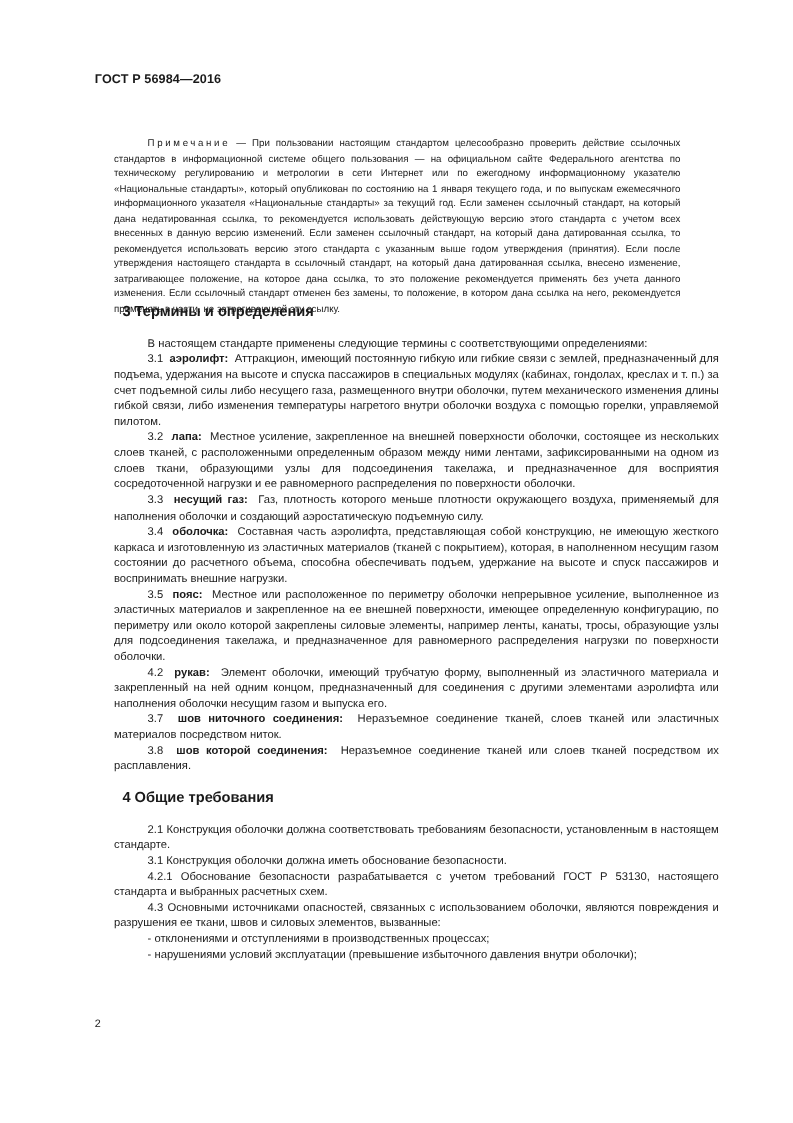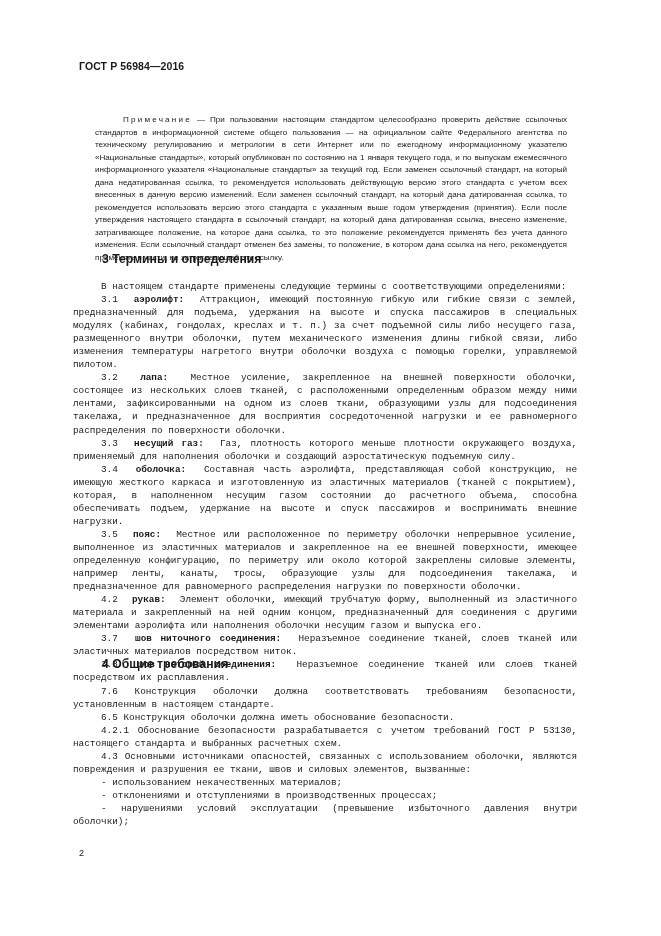--- a/index.html
+++ b/index.html
@@ -2,21 +2,21 @@
 <html><head>
 <meta charset="utf-8">
 <style>
   html, body { margin:0; padding:0; background:#ffffff; }
   body { width:661px; height:936px; position:relative; overflow:hidden; color:#1a1a1a; font-family:"Liberation Sans", sans-serif; }
   .header { position:absolute; left:79px; top:60px; font-weight:bold; font-size:10.5px; letter-spacing:0.1px; }
   .note { position:absolute; left:79px; top:98px; width:504px; font-size:8.1px; line-height:12.55px; text-align:justify; }
   .note p { margin:16px; text-indent:28px; }
   .note .spaced { letter-spacing:2.2px; }
   .h2 { position:absolute; left:102px; font-weight:bold; font-size:12.2px; }
-  .body-block { position:absolute; left:73px; width:504px; font-size:9.35px; line-height:13.05px; text-align:justify;font-family:Liberation Mono, monospace; }
+  .body-block { position:absolute; left:95px; width:504px; font-size:9.35px; line-height:13.05px; text-align:justify; }
   .body-block p { margin:0; text-indent:28px; }
   .body-block b { font-weight:bold; }
   .pagenum { position:absolute; left:79px; top:848px; font-size:9px; }
 </style>
 </head>
 <body>
 
 <div class="header">ГОСТ Р 56984—2016</div>
 
 <div class="note">
@@ -36,23 +36,22 @@
       <p><span>4.2</span>&nbsp;&nbsp;<b>рукав:</b>&nbsp;&nbsp;<span>Элемент оболочки, имеющий трубчатую форму, выполненный из эластичного материала и закрепленный на ней одним концом, предназначенный для соединения с другими элементами аэролифта или наполнения оболочки несущим газом и выпуска его.</span></p>
       <p><span>3.7</span>&nbsp;&nbsp;<b>шов ниточного соединения:</b>&nbsp;&nbsp;<span>Неразъемное соединение тканей, слоев тканей или эластичных материалов посредством ниток.</span></p>
       <p><span>3.8</span>&nbsp;&nbsp;<b>шов которой соединения:</b>&nbsp;&nbsp;<span>Неразъемное соединение тканей или слоев тканей посредством их расплавления.</span></p>
     </div>
 </div>
 
 <div class="h2" style="top:657px;">4  Общие требования</div>
 
 <div class="body-block" style="top:685px;">
   <div id="sec4">
-      <p>7.6  Конструкция оболочки должна соответствовать требованиям безопасности, установленным в настоящем стандарте.</p>
-      <p>6.5  Конструкция оболочки должна иметь обоснование безопасности.</p>
+      <p>2.1  Конструкция оболочки должна соответствовать требованиям безопасности, установленным в настоящем стандарте.</p>
+      <p>3.1  Конструкция оболочки должна иметь обоснование безопасности.</p>
       <p>4.2.1  Обоснование безопасности разрабатывается с учетом требований ГОСТ Р 53130, настоящего стандарта и выбранных расчетных схем.</p>
       <p>4.3 Основными источниками опасностей, связанных с использованием оболочки, являются повреждения и разрушения ее ткани, швов и силовых элементов, вызванные:</p>
-      <p>- использованием некачественных материалов;</p>
       <p>- отклонениями и отступлениями в производственных процессах;</p>
       <p>- нарушениями условий эксплуатации (превышение избыточного давления внутри оболочки);</p>
     </div>
 </div>
 
 <div class="pagenum">2</div>
 
 </body></html>

